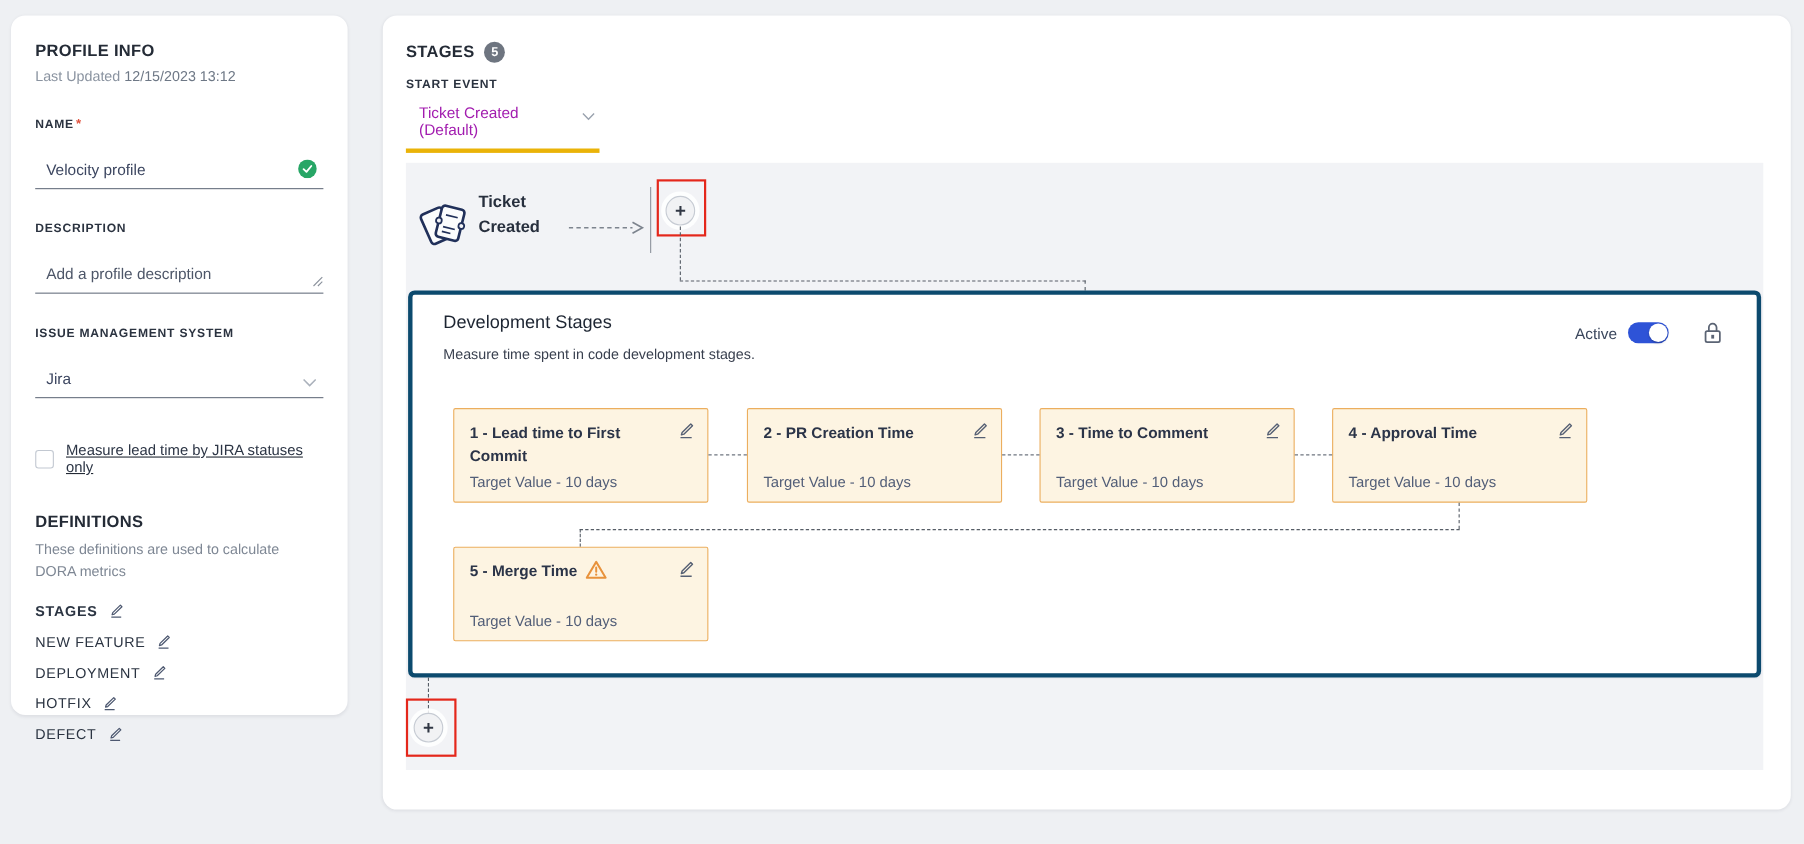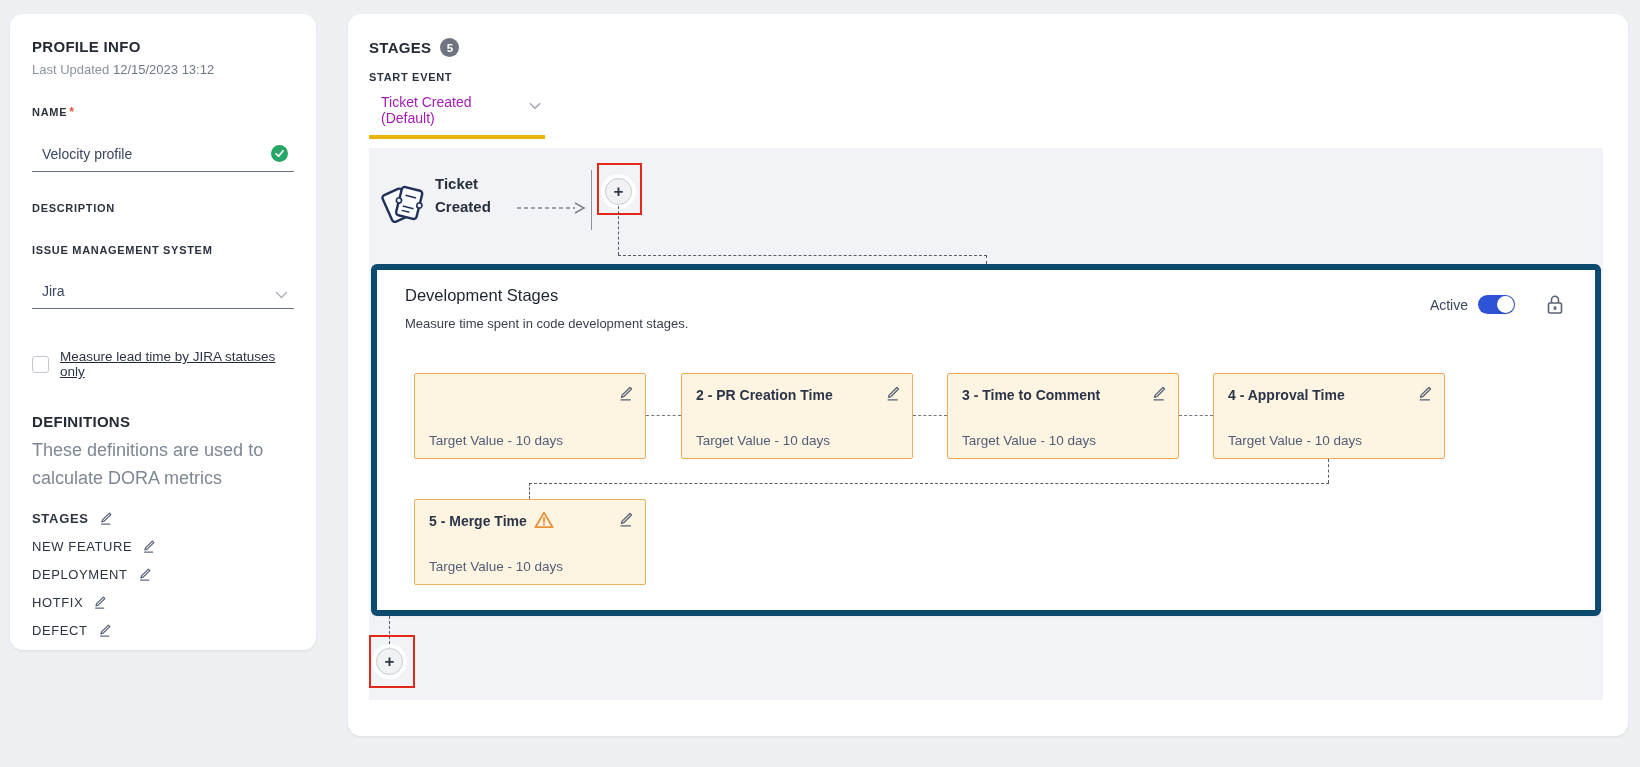--- a/index.html
+++ b/index.html
@@ -18,21 +18,21 @@
   .field { position:relative; margin-top:21px; padding:6px 4px 9px 10px; border-bottom:1px solid #68717f; font-size:14px; color:#3c4660; }
   .field .fieldtext { display:inline-block; }
   .checkbadge { position:absolute; right:6px; top:5px; width:17px; height:17px; }
   .resizeh { position:absolute; right:0; bottom:2px; }
   .chev { position:absolute; right:6px; top:9px; }
   .mt28 { margin-top:28px; }
   .mt30 { margin-top:30px; }
   .cbrow { margin-top:40px; display:flex; align-items:center; gap:11px;text-decoration:underline; }
   .cb { width:17px; height:17px; border:1px solid #c2c8d1; border-radius:3px; background:#fff; flex:0 0 auto; }
   .cblabel { font-size:13.5px; color:#2c3545; }
-  .defsub { margin-top:7px; font-size:18px; color:#7e8794; line-height:1.55; width:252px; }
+  .defsub { margin-top:7px; font-size:13px; color:#7e8794; line-height:1.55; width:252px; }
   .defrow { margin-top:13px; display:flex; align-items:center; gap:9px; }
   .defl { font-size:13px; font-weight:500; color:#2b3442; letter-spacing:.6px; }
   .defl.bold { font-weight:700; letter-spacing:.7px; }
   .pencilbtn { display:inline-flex; cursor:pointer; }
 
   
   .main { left:348px; top:14px; width:1280px; height:722px; padding:24px 0 0 21px; }
   .mh-row { display:flex; align-items:center; gap:9px; }
   .badge { width:19px; height:19px; border-radius:50%; background:#6e7580; color:#fff; font-size:11.5px; font-weight:700; display:flex; align-items:center; justify-content:center; }
   .startlabel { margin-top:14px; }
@@ -50,21 +50,21 @@
   .redrect.top { left:228px; top:15px; width:45px; height:52px; }
   .redrect.bottom { left:0px; top:487px; width:46px; height:53px; }
 
   .plusbtn { position:absolute; width:27px; height:27px; border-radius:50%; background:#f1f2f4; border:1px solid #c6cbd3; box-shadow:0 0 0 4px rgba(255,255,255,.85); display:flex; align-items:center; justify-content:center; font-size:17px; font-weight:600; color:#30374 4; color:#303744; cursor:pointer; }
   .plusbtn.top { left:236px; top:30px; }
   .plusbtn.bottom { left:7px; top:500px; }
 
   .dash-v { position:absolute; width:0; border-left:1.5px dashed #565d66; }
   .dash-h { position:absolute; height:0; border-top:1.5px dashed #565d66; }
 
-  .panel { position:absolute; left:2px; top:116px; width:1230px; height:352px; background:#fff; border:6px solid #0c4a6e; border-radius:6px; box-shadow:0 1px 2px rgba(20,30,50,.04); }
+  .panel { position:absolute; left:2px; top:116px; width:1230px; height:352px; background:#fff; border:4px solid #0c4a6e; border-radius:6px; box-shadow:0 1px 2px rgba(20,30,50,.04); }
   .ptitle { position:absolute; left:28px; top:16px; font-size:16.5px; font-weight:500; color:#1d2532; }
   .psub { position:absolute; left:28px; top:46px; font-size:13px; color:#39404f; }
   .activerow { position:absolute; right:31px; top:24px; display:flex; align-items:center; }
   .activelabel { font-size:14px; color:#3a465c; margin-right:10px; }
   .toggle { width:37px; height:19px; border-radius:10px; background:#2e53d7; position:relative; cursor:pointer; }
   .toggle .knob { position:absolute; right:1px; top:1px; width:17px; height:17px; border-radius:50%; background:#fff; box-shadow:0 1px 2px rgba(0,0,0,.25); }
   .lockwrap { margin-left:31px; display:flex; }
 
   .stagecard { position:absolute; width:232px; height:86px; background:#fdf4e2; border:1.5px solid #ecae5e; border-radius:2px; padding:11px 14px; cursor:pointer; }
   .sc-title { font-size:14px; font-weight:600; color:#2b3448; line-height:21px; padding-right:26px; }
@@ -89,20 +89,29 @@
     <span class="fieldtext">Velocity profile</span>
     <span class="checkbadge">
       <svg width="17" height="17" viewBox="0 0 17 17">
           <circle cx="8.5" cy="8.5" r="8.5" fill="#27a666"></circle>
           <polyline points="5,8.8 7.6,11.2 12,5.9" fill="none" stroke="#fff" stroke-width="1.7" stroke-linecap="round" stroke-linejoin="round"></polyline>
         </svg>
     </span>
   </div>
 
   <div class="caps mt30">DESCRIPTION</div>
+  <div class="field" style="color:#4d5668;">
+    <span class="fieldtext">Add a profile description</span>
+    <span class="resizeh">
+      <svg width="10" height="10" viewBox="0 0 10 10">
+          <line x1="1" y1="9" x2="9" y2="1" stroke="#8a919c" stroke-width="1"></line>
+          <line x1="5" y1="9" x2="9" y2="5" stroke="#8a919c" stroke-width="1"></line>
+        </svg>
+    </span>
+  </div>
 
   <div class="caps mt30">ISSUE MANAGEMENT SYSTEM</div>
   <div class="field">
     <span class="fieldtext">Jira</span>
     <span class="chev">
       <svg width="13" height="8" viewBox="0 0 13 8">
           <polyline points="1,1 6.5,6.5 12,1" fill="none" stroke="#aab1bb" stroke-width="1.4"></polyline>
         </svg>
     </span>
   </div>
@@ -225,20 +234,21 @@
         <span class="lockwrap">
           <svg width="18" height="21" viewBox="0 0 18 21">
               <rect x="2.5" y="9" width="13" height="10" rx="1.5" fill="none" stroke="#5b6474" stroke-width="1.6"></rect>
               <path d="M5.5 9 V5.8 a3.5 3.5 0 0 1 7 0 V9" fill="none" stroke="#5b6474" stroke-width="1.6"></path>
               <rect x="7.7" y="12.4" width="2.6" height="3.4" fill="#5b6474"></rect>
             </svg>
         </span>
       </div>
 
       <div class="stagecard" style="left:37px; top:103px;">
+        <div class="sc-title">1 - Lead time to First Commit</div>
         <div class="sc-target">Target Value - 10 days</div>
         <span class="sc-pencil"><svg width="17" height="17" viewBox="0 0 16 16">
               <path d="M12.2 2.3l1.5 1.5L6.3 11l-2.1.6.6-2.1z" fill="none" stroke="#566074" stroke-width="1.2" stroke-linejoin="round"></path>
               <line x1="3.4" y1="14" x2="13" y2="14" stroke="#566074" stroke-width="1.2"></line>
             </svg></span>
       </div>
       <div class="stagecard" style="left:304px; top:103px;">
         <div class="sc-title">2 - PR Creation Time</div>
         <div class="sc-target">Target Value - 10 days</div>
         <span class="sc-pencil"><svg width="17" height="17" viewBox="0 0 16 16">

